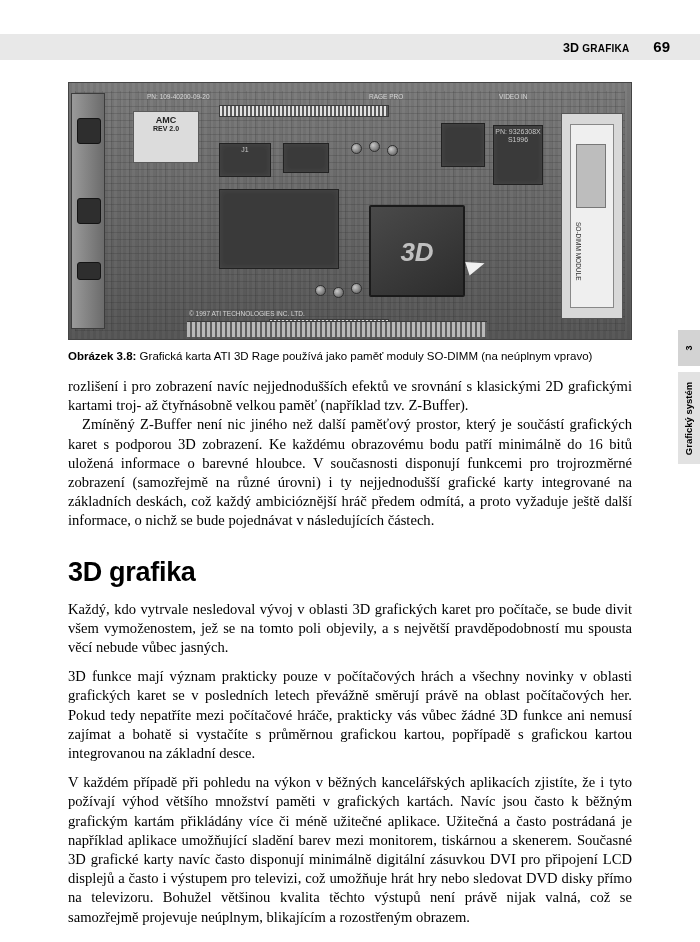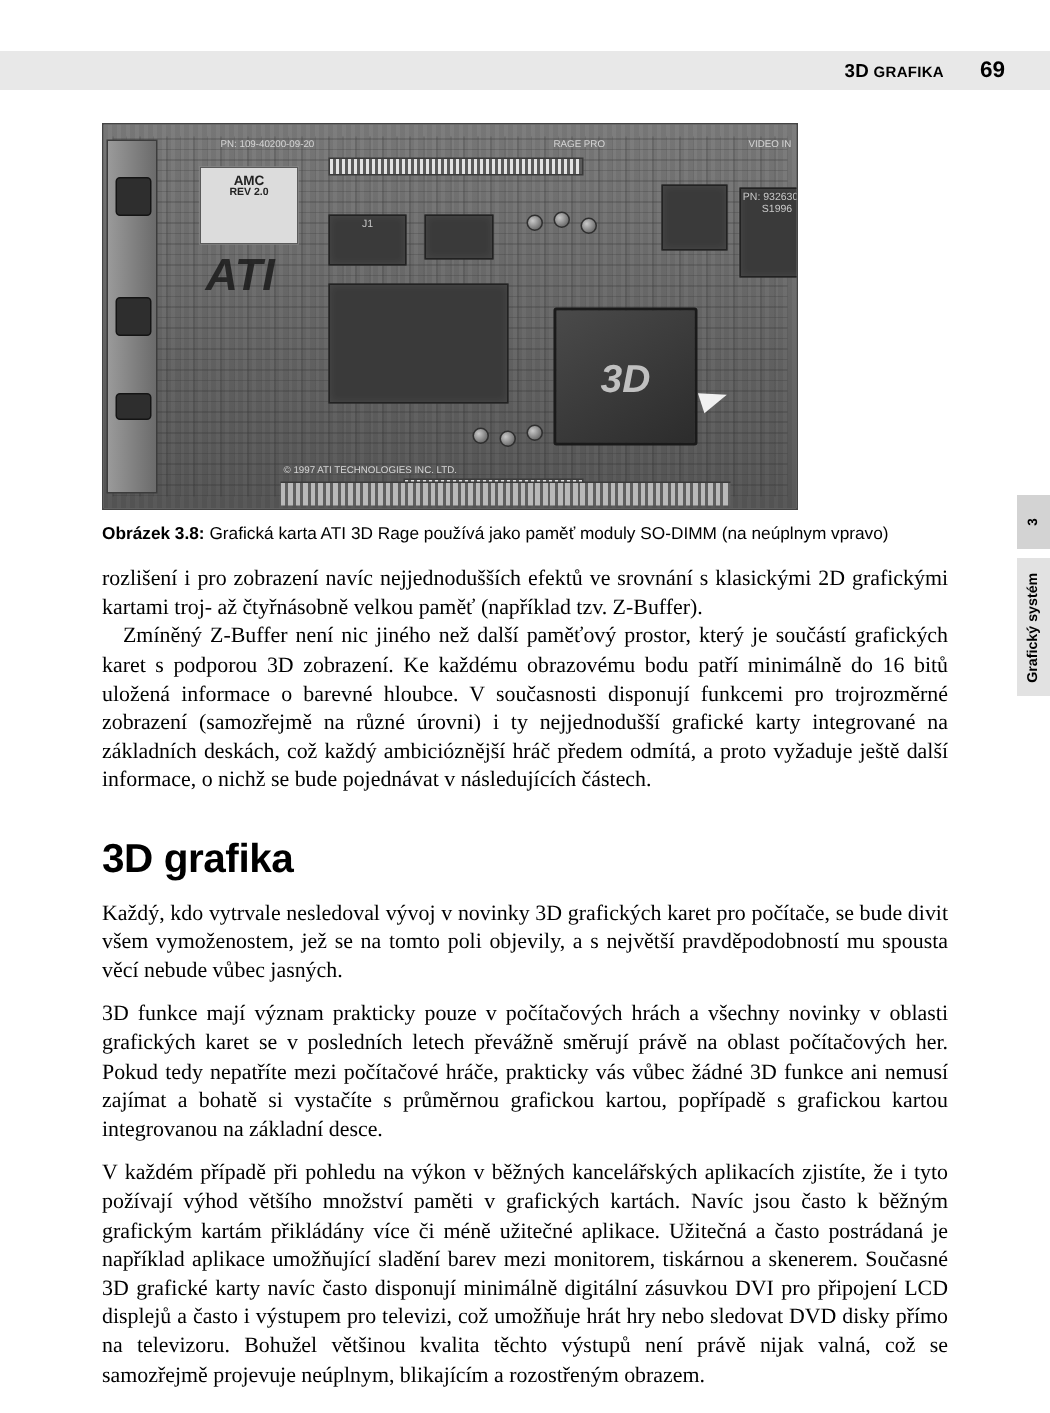--- a/index.html
+++ b/index.html
@@ -91,21 +91,21 @@
   
   .content {
     position: absolute;
     left: 68px;
     top: 82px;
     width: 564px;
   }
 
   
   .figure {
-    width: 464px;
+    width: 564px;
     height: 258px;
     position: relative;
     overflow: hidden;
     background: #7d7d7d;
     border: 1px solid #444;
   }
   .board {
     position: absolute;
     left: 0; top: 0; right: 0; bottom: 0;
     background:
@@ -308,21 +308,20 @@
     </div>
 
     <div class="silk" style="left:78px; top:10px;">PN: 109-40200-09-20</div>
     <div class="silk" style="left:300px; top:10px;">RAGE PRO</div>
     <div class="silk" style="left:430px; top:10px;">VIDEO IN</div>
 
     <div class="amc">
       <div>AMC</div>
       <div style="font-size:7px;">REV 2.0</div>
     </div>
-    <div class="ati-logo">ATI</div>
 
     <div class="hdr-pins" style="left:150px; top:22px; width:170px; height:12px;"></div>
     <div class="hdr-pins" style="left:200px; top:236px; width:120px; height:10px;"></div>
 
     <div class="chip" style="left:150px; top:60px; width:52px; height:34px;">
         <div class="chip-label">J1</div>
       </div>
     <div class="chip" style="left:214px; top:60px; width:46px; height:30px;"></div>
     <div class="chip" style="left:150px; top:106px; width:120px; height:80px;"></div>
     <div class="chip" style="left:372px; top:40px; width:44px; height:44px;"></div>
@@ -357,18 +356,18 @@
   </div>
 
   <div class="para-block">
     <p class="body">rozlišení i pro zobrazení navíc nejjednodušších efektů ve srovnání s klasickými 2D grafickými kartami troj- až čtyřnásobně velkou paměť (například tzv. Z-Buffer).</p>
     <p class="body">Zmíněný Z-Buffer není nic jiného než další paměťový prostor, který je součástí grafických karet s podporou 3D zobrazení. Ke každému obrazovému bodu patří minimálně do 16 bitů uložená informace o barevné hloubce. V současnosti disponují funkcemi pro trojrozměrné zobrazení (samozřejmě na různé úrovni) i ty nejjednodušší grafické karty integrované na základních deskách, což každý ambicióznější hráč předem odmítá, a proto vyžaduje ještě další informace, o nichž se bude pojednávat v následujících částech.</p>
   </div>
 
   <h1 class="section">3D grafika</h1>
 
   <div>
-    <p class="body">Každý, kdo vytrvale nesledoval vývoj v novinky 3D grafických karet pro počítače, se bude divit všem vymoženostem, jež se na tomto poli objevily, a s největší pravděpodobností mu spousta věcí nebude vůbec jasných.</p>
+    <p class="body">Každý, kdo vytrvale nesledoval vývoj v oblasti 3D grafických karet pro počítače, se bude divit všem vymoženostem, jež se na tomto poli objevily, a s největší pravděpodobností mu spousta věcí nebude vůbec jasných.</p>
     <p class="body" style="margin-top:10px; text-indent:0;">3D funkce mají význam prakticky pouze v počítačových hrách a všechny novinky v oblasti grafických karet se v posledních letech převážně směrují právě na oblast počítačových her. Pokud tedy nepatříte mezi počítačové hráče, prakticky vás vůbec žádné 3D funkce ani nemusí zajímat a bohatě si vystačíte s průměrnou grafickou kartou, popřípadě s grafickou kartou integrovanou na základní desce.</p>
     <p class="body" style="margin-top:10px; text-indent:0;">V každém případě při pohledu na výkon v běžných kancelářských aplikacích zjistíte, že i tyto požívají výhod většího množství paměti v grafických kartách. Navíc jsou často k běžným grafickým kartám přikládány více či méně užitečné aplikace. Užitečná a často postrádaná je například aplikace umožňující sladění barev mezi monitorem, tiskárnou a skenerem. Současné 3D grafické karty navíc často disponují minimálně digitální zásuvkou DVI pro připojení LCD displejů a často i výstupem pro televizi, což umožňuje hrát hry nebo sledovat DVD disky přímo na televizoru. Bohužel většinou kvalita těchto výstupů není právě nijak valná, což se samozřejmě projevuje neúplnym, blikajícím a rozostřeným obrazem.</p>
   </div>
 
 </div>
 
 </body></html>

